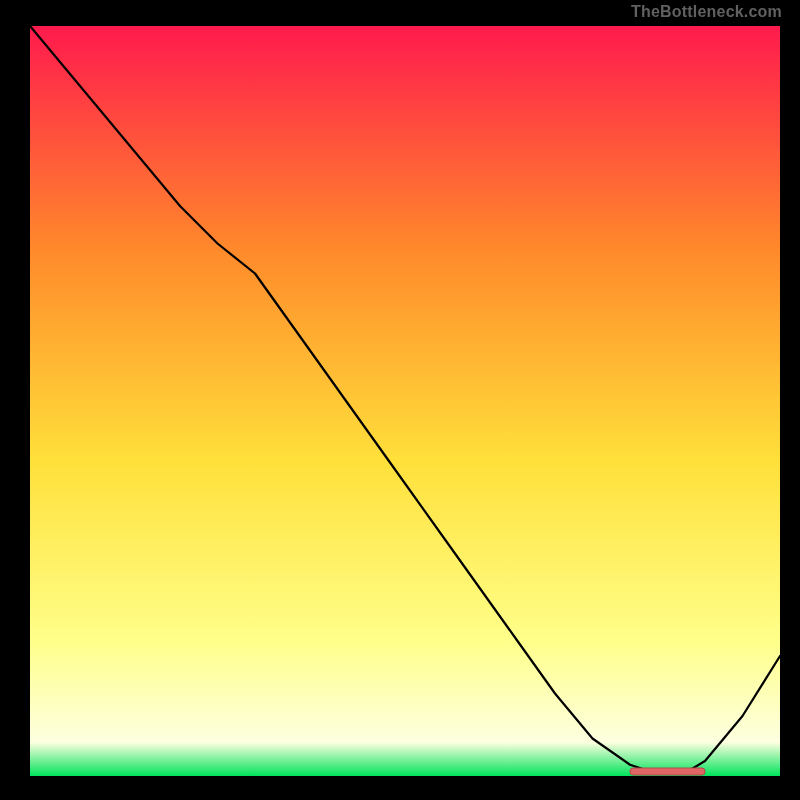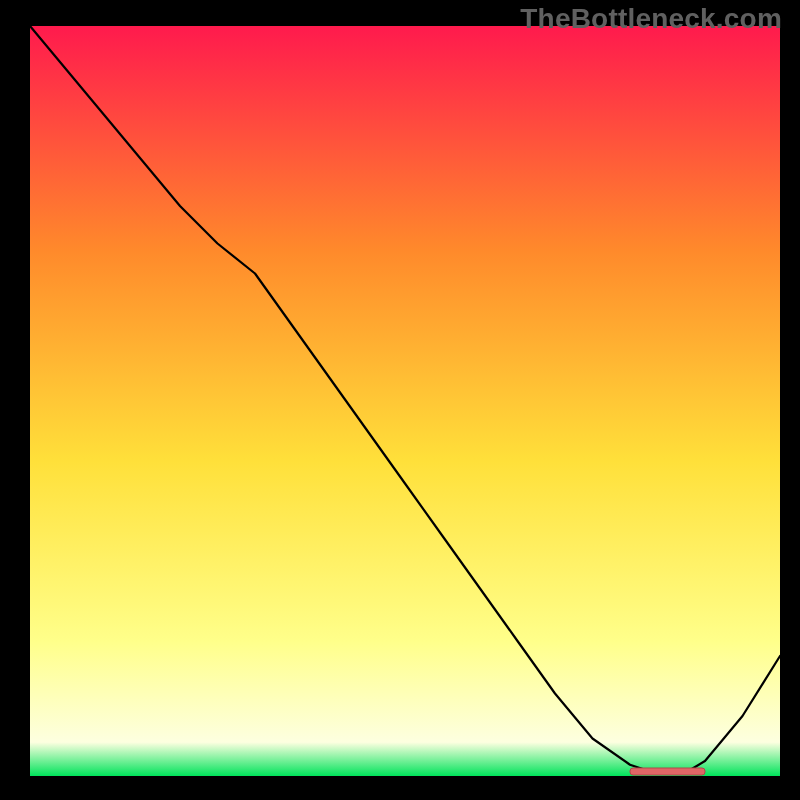--- a/index.html
+++ b/index.html
@@ -14,21 +14,21 @@
   .frame {
     position: relative;
     width: 800px;
     height: 800px;
   }
   .watermark {
     position: absolute;
     top: 3px;
     right: 18px;
     color: #606060;
-    font-size: 28px;
+    font-size: 16px;
     font-weight: 600;
     letter-spacing: 0.2px;
     z-index: 4;
   }
   svg.plot {
     position: absolute;
     left: 0;
     top: 0;
     width: 800px;
     height: 800px;

